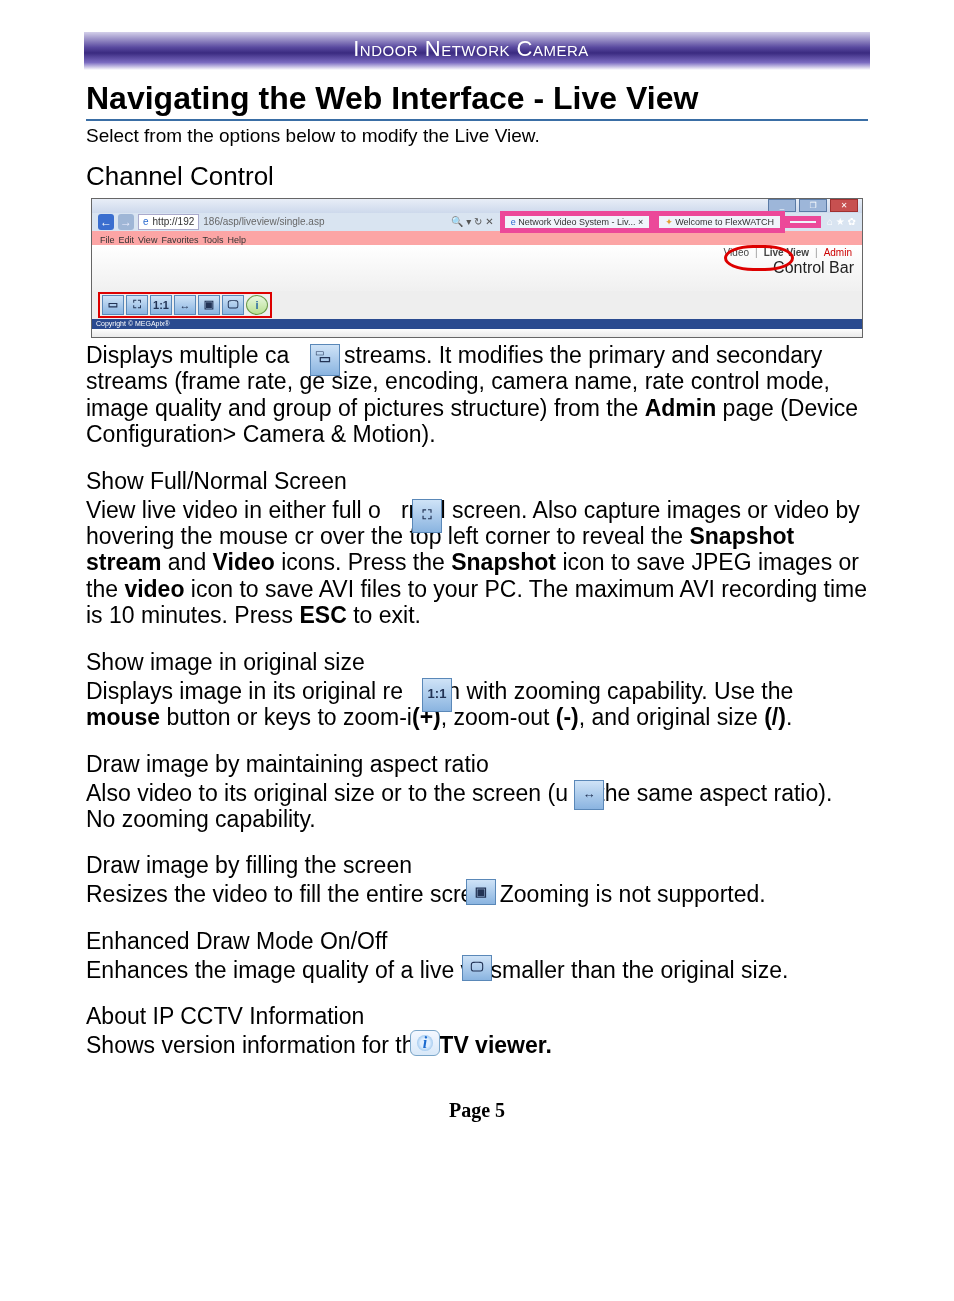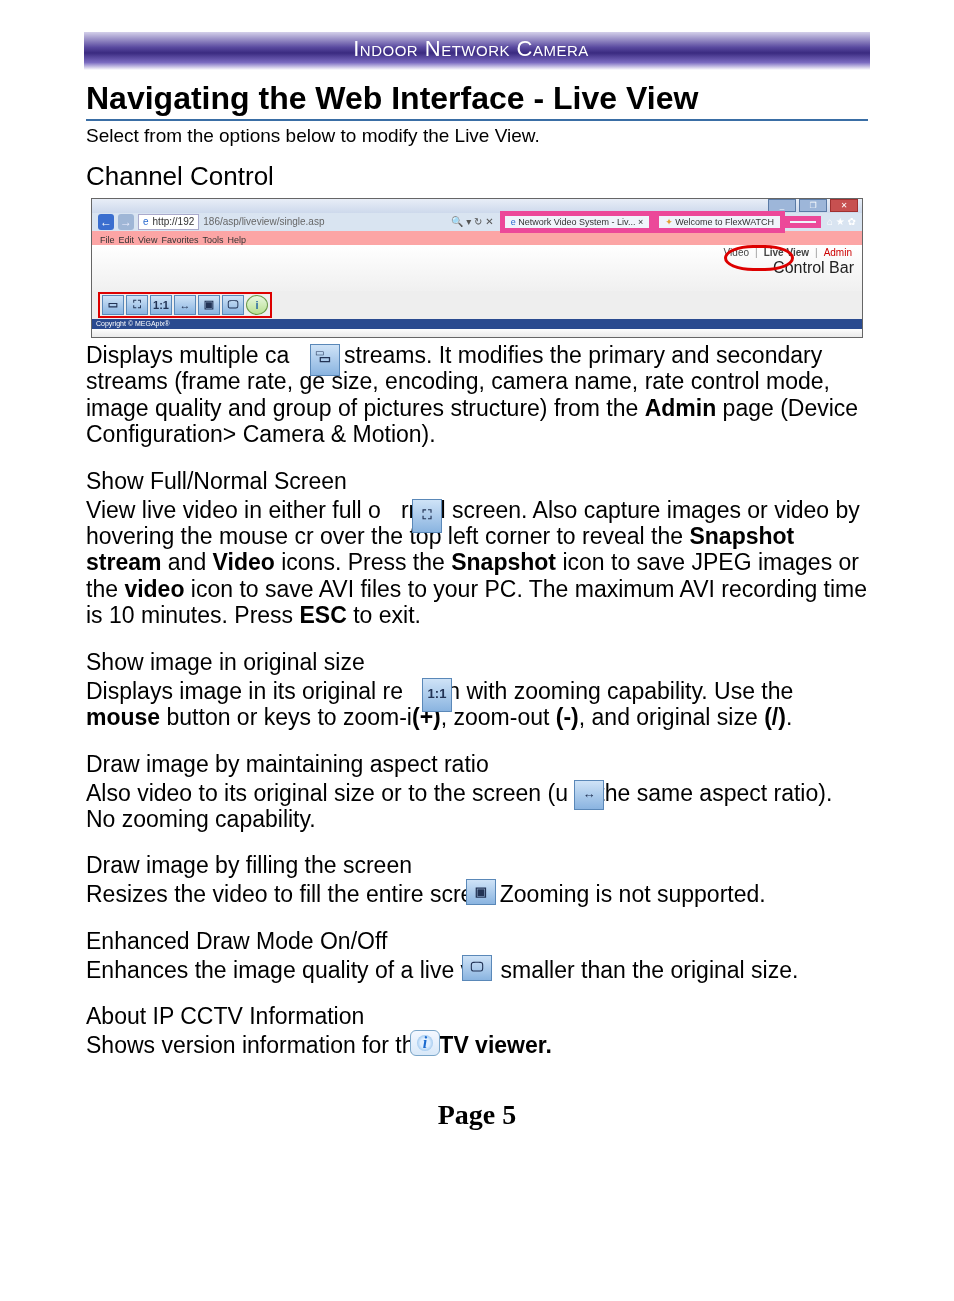--- a/index.html
+++ b/index.html
@@ -54,21 +54,21 @@
   .body {
     font-size: 23px;
     line-height: 1.15;
     margin: 0;
     text-align: left;
   }
   .body b { font-weight: bold; }
   .page-num {
     text-align: center;
     font-weight: bold;
-    font-size: 28px;
+    font-size: 20px;
     margin-top: 40px;
     font-family: Georgia, "Times New Roman", serif;
   }
 
   
   .screenshot {
     position: relative;
     width: 770px;
     margin: 6px auto 4px auto;
     border: 1px solid #666;
@@ -345,21 +345,21 @@
     <span>Also video to its original size or to the screen (u</span><span class="mini over-icon" data-glyph="↔" style="left:490px; top:0px; height:28px;"></span><span style="margin-left:24px;"> the same aspect ratio). No zooming capability.</span>
   </p>
 
   <h2 class="subsection">Draw image by filling the screen</h2>
   <p class="body rel">
     <span>Resizes the video to fill the entire scre</span><span class="mini over-icon" data-glyph="▣" style="left:382px; top:-2px;"></span><span style="margin-left:20px;"> Zooming is not supported.</span>
   </p>
 
   <h2 class="subsection">Enhanced Draw Mode On/Off</h2>
   <p class="body rel">
-    <span>Enhances the image quality of a live v</span><span class="mini over-icon" data-glyph="🖵" style="left:378px; top:-2px;"></span><span style="margin-left:22px;"> smaller than the original size.</span>
+    <span>Enhances the image quality of a live v</span><span class="mini over-icon" data-glyph="🖵" style="left:378px; top:-2px;"></span><span style="margin-left:12px;"> smaller than the original size.</span>
   </p>
 
   <h2 class="subsection">About IP CCTV Information</h2>
   <p class="body rel">
     <span>Shows version information for the</span><span class="mini info over-icon" style="left:326px; top:-2px;"></span><span style="margin-left:12px;font-weight:bold;">TV viewer.</span>
   </p>
 
   <div class="page-num">Page 5</div>
 </div>
 

